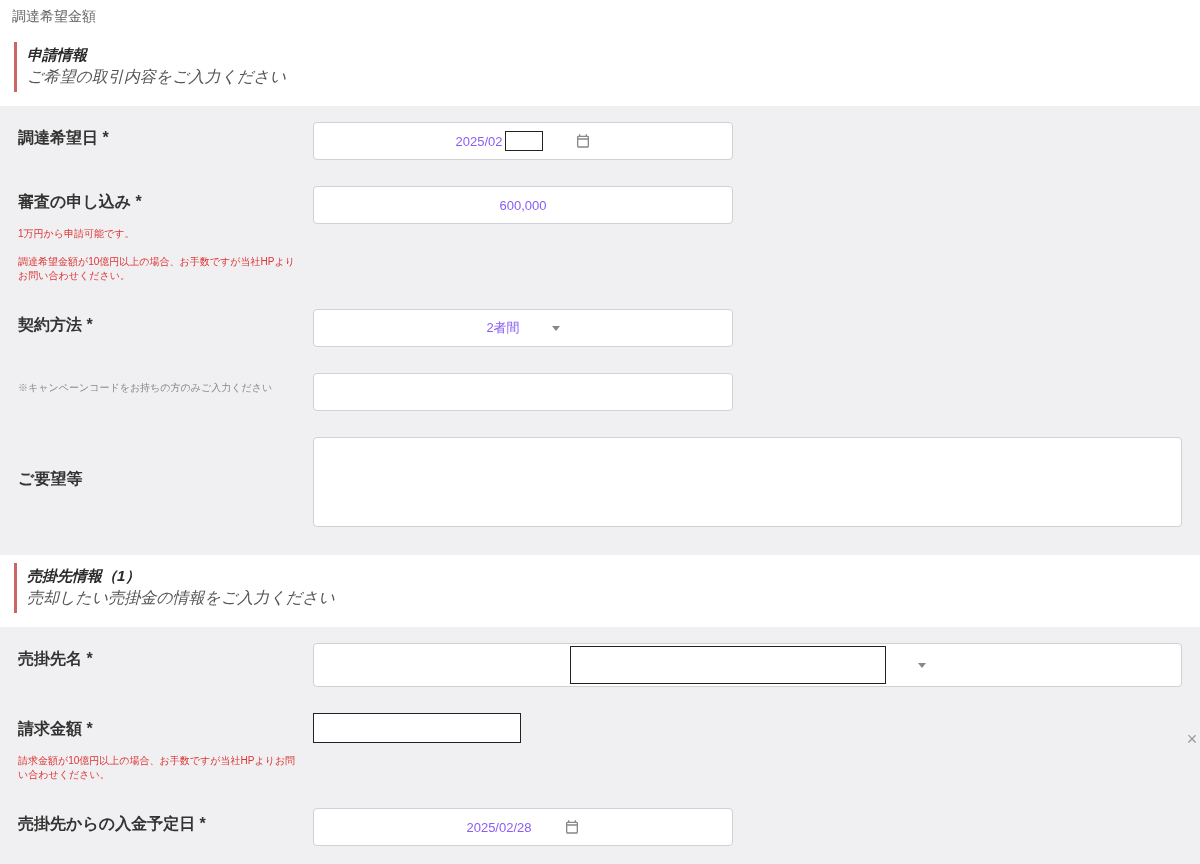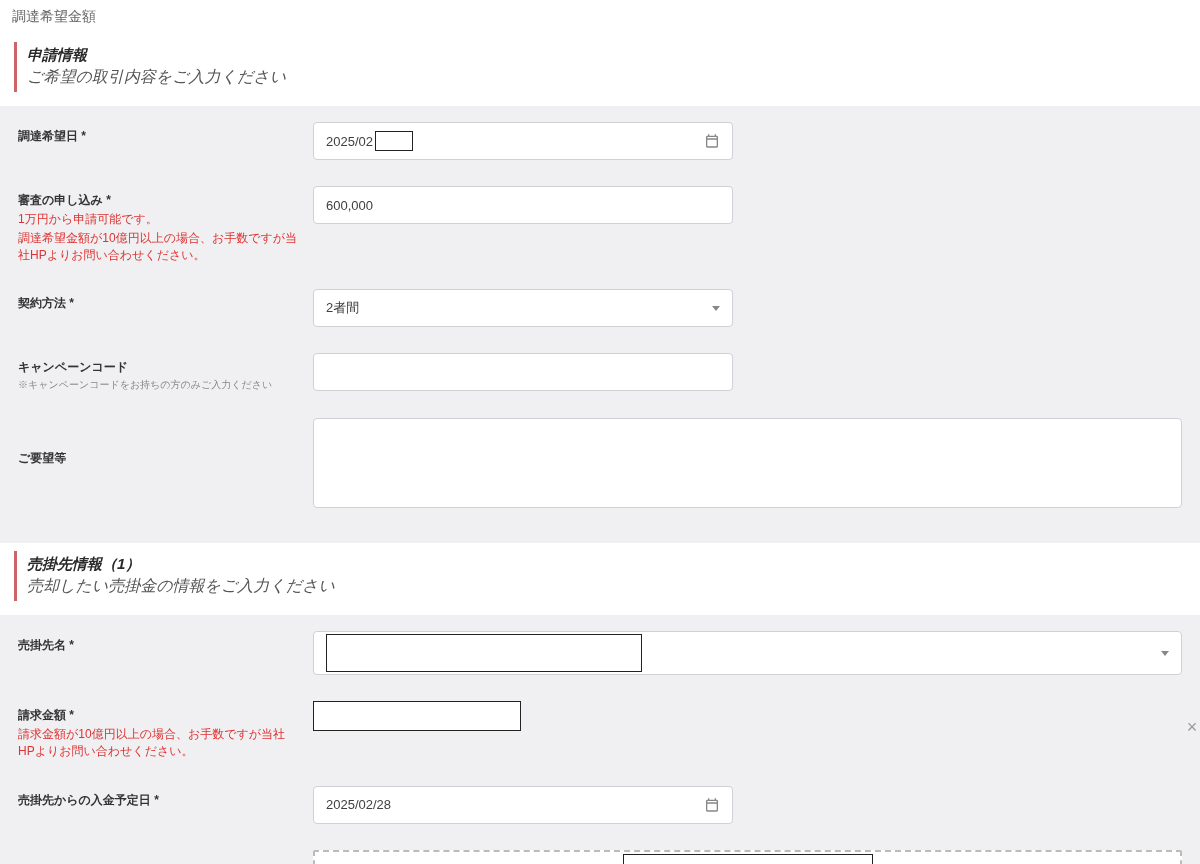--- a/index.html
+++ b/index.html
@@ -42,51 +42,51 @@
       display: flex;
       align-items: flex-start;
       margin-bottom: 26px;
     }
     .label-col {
       width: 295px;
       padding-top: 6px;
       padding-right: 12px;
     }
     .label-main {
-      font-size: 12px;
+      font-size: 16px;
       font-weight: bold;
       color: #333;
     }
     .label-hint {
-      font-size: 12px;
+      font-size: 10px;
       color: #d33;
       line-height: 1.4;
-      margin-top: 2px;
+      margin-top: 14px;
     }
     .label-hint-gray {
       font-size: 10px;
       color: #888;
       line-height: 1.4;
       margin-top: 2px;
     }
     .input-col {
       flex: 1;
     }
     .field-box {
       background: #fff;
       border: 1px solid #d0d0d5;
       border-radius: 4px;
       width: 100%;
       height: 38px;
       padding: 0 12px;
       display: flex;
       align-items: center;
-      justify-content: space-between;
+      justify-content: center;
       font-size: 13px;
-      color: #404040;
+      color: #8b5cf6;
       gap: 32px;
     }
     .field-box.small {
       width: 420px;
     }
     .field-box.med {
       width: 420px;
     }
     .field-box.textarea {
       height: 90px;
@@ -215,31 +215,30 @@
     <div class="input-col">
       <div class="field-box select med">
         <span>2者間</span>
         <span class="chevron"></span>
       </div>
     </div>
   </div>
 
   <div class="form-row">
     <div class="label-col">
-      <div class="label-main">キャンペーンコード</div>
       <div class="label-hint-gray">※キャンペーンコードをお持ちの方のみご入力ください</div>
     </div>
     <div class="input-col">
       <div class="field-box med">
         <span></span>
       </div>
     </div>
   </div>
 
-  <div class="form-row" style="margin-bottom:7px;">
+  <div class="form-row" style="margin-bottom:0;">
     <div class="label-col" style="padding-top:32px;">
       <div class="label-main">ご要望等</div>
     </div>
     <div class="input-col">
       <div class="field-box textarea">
         <span></span>
       </div>
     </div>
   </div>
 </div>

